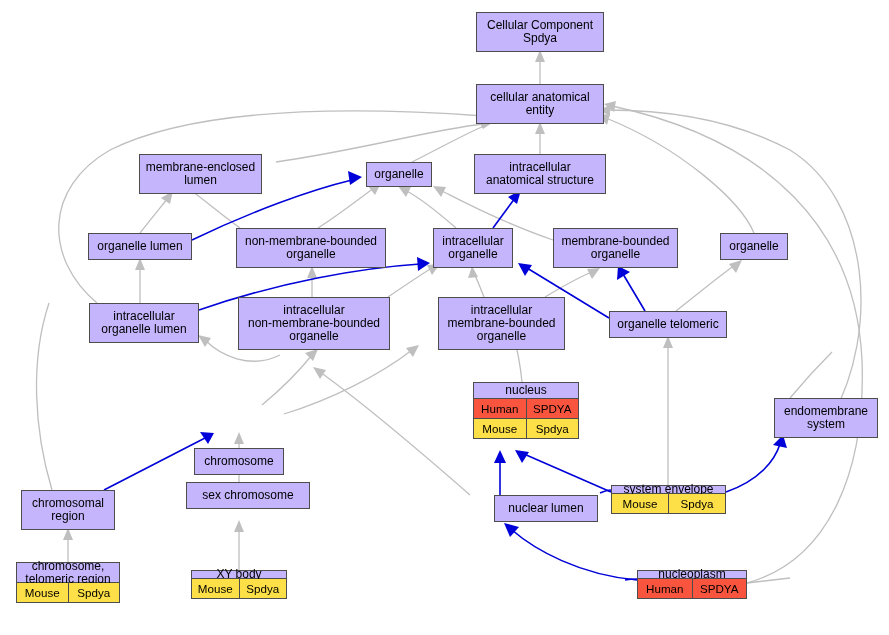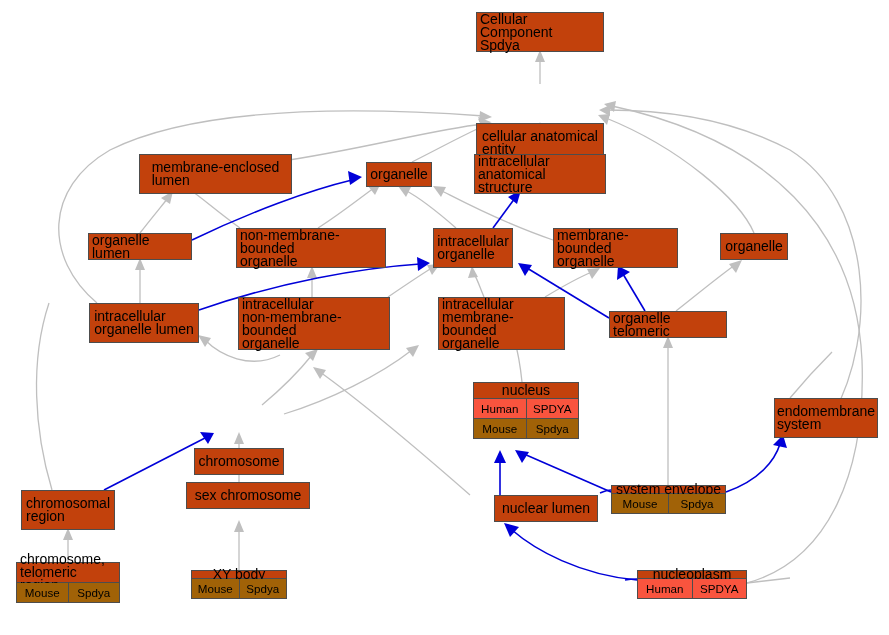--- a/index.html
+++ b/index.html
@@ -2,29 +2,29 @@
 <html><head>
 <meta charset="utf-8">
 <style>
   html,body{margin:0;padding:0;background:#ffffff;}
   body{width:889px;height:635px;overflow:hidden;
        font-family:"Liberation Sans","DejaVu Sans",sans-serif;}
   #graph{position:absolute;left:0;top:0;width:889px;height:635px;}
   .node-box{position:absolute;box-sizing:border-box;background:#ffffff;
             border:1.4px solid #4d4d4d;}
   .node-title{display:flex;align-items:center;justify-content:center;
-              line-height:13px;font-size:14px;color:#000;
-              box-sizing:border-box;width:100%;padding:1px 3px;background:#c2410c;}
+              text-align:center;line-height:13px;font-size:12px;color:#000;
+              box-sizing:border-box;width:100%;padding:1px 3px;background:#c4b5fd;}
   .node-row{display:flex;width:100%;box-sizing:border-box;
             border-top:1.4px solid #4d4d4d;}
   .node-cell{flex:1;text-align:center;font-size:11.6px;color:#000;
              line-height:19px;height:19px;box-sizing:border-box;overflow:hidden;}
   .node-cell+.node-cell{border-left:1.4px solid #4d4d4d;}
   .row-human{background:#f9543e;}
-  .row-mouse{background:#a16207;}
+  .row-mouse{background:#fde047;}
   svg{position:absolute;left:0;top:0;}
   .e-gray{fill:none;stroke:#bfbfbf;stroke-width:1.3px;}
   .e-blue{fill:none;stroke:#0000d8;stroke-width:1.6px;}
   .a-gray{fill:#bfbfbf;}
   .a-blue{fill:#0000d8;}
 </style>
 </head>
 <body>
 
 <div id="graph">
@@ -152,24 +152,24 @@
 
     <path class="e-blue" d="M600,493 C607,490 609,490 611,490"></path>
 
     <path class="e-blue" d="M625,580 C630,579 634,579 637,579"></path>
   </svg>
 
   <div>
       <div class="node-box" style="left: 476px; top: 12px; width: 128px;">
         <div class="node-title" style="height: 38px;">Cellular Component<br>Spdya</div>
       </div>
-      <div class="node-box" style="left: 476px; top: 84px; width: 128px; margin-top: 39px;">
+      <div class="node-box" style="left: 476px; top: 84px; width: 128px;">
         <div class="node-title" style="height: 38px;">cellular anatomical<br>entity</div>
       </div>
-      <div class="node-box" style="left: 139px; top: 154px; width: 153px;">
+      <div class="node-box" style="left: 139px; top: 154px; width: 123px;">
         <div class="node-title" style="height: 38px;">membrane-enclosed<br>lumen</div>
       </div>
       <div class="node-box" style="left: 366px; top: 162px; width: 66px;">
         <div class="node-title" style="height: 23px;">organelle</div>
       </div>
       <div class="node-box" style="left: 474px; top: 154px; width: 132px;">
         <div class="node-title" style="height: 38px;">intracellular<br>anatomical structure</div>
       </div>
       <div class="node-box" style="left: 88px; top: 233px; width: 104px;">
         <div class="node-title" style="height: 25px;">organelle lumen</div>

